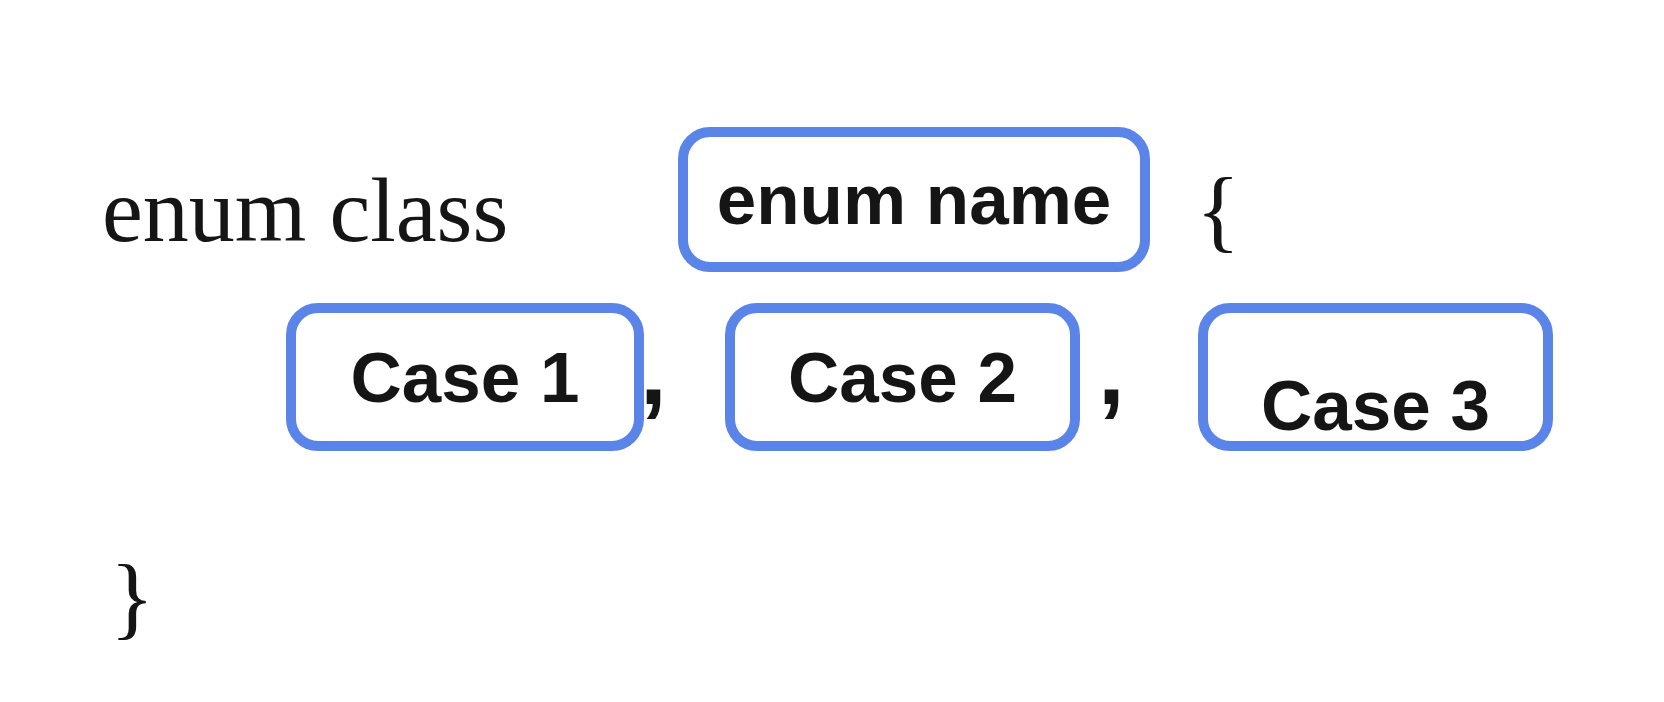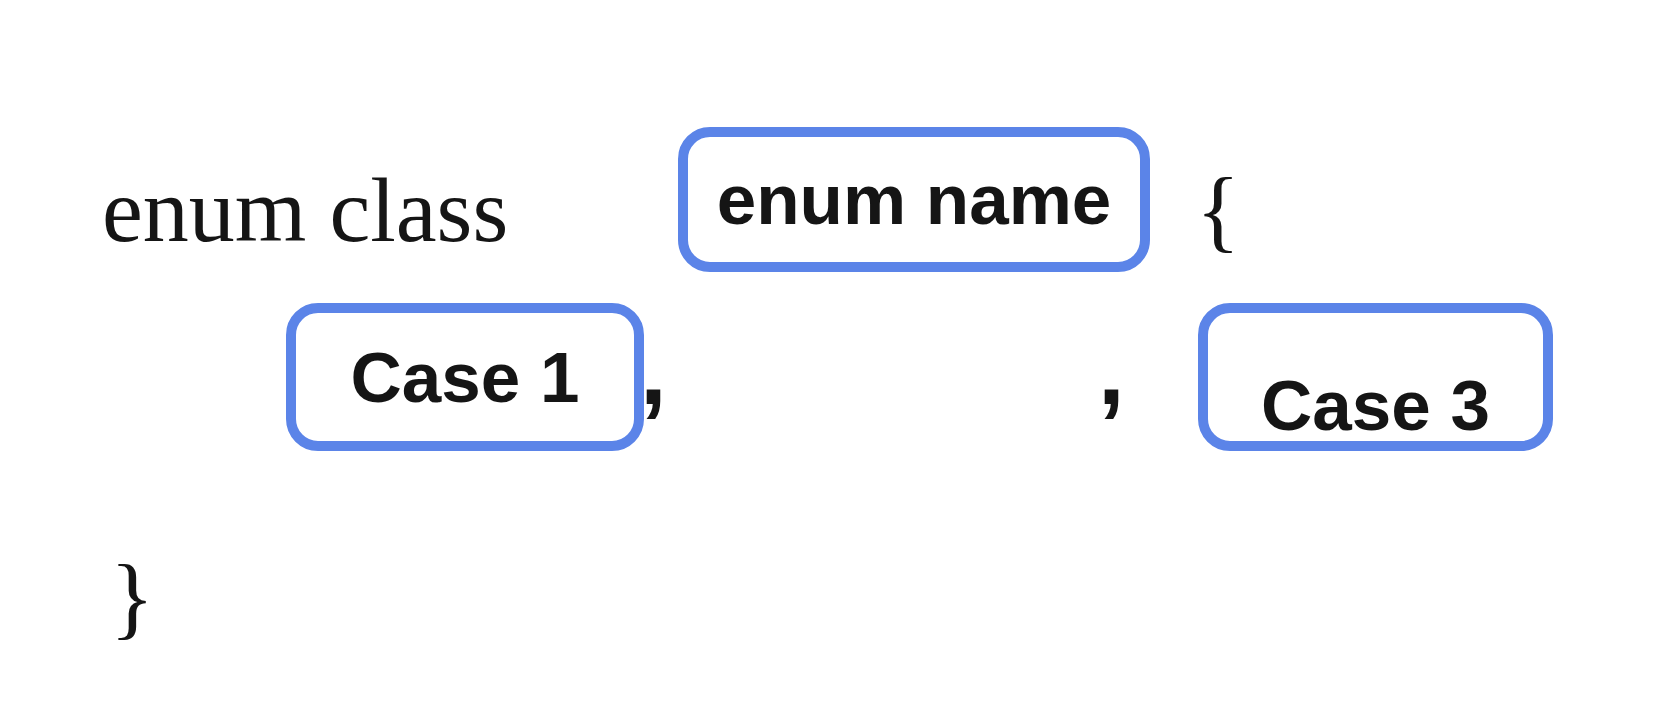--- a/index.html
+++ b/index.html
@@ -74,20 +74,23 @@
   </div>
 
   <span class="code open-brace">{</span>
 
   <div class="pill pill-case-1">
     <span class="pill-label">Case 1</span>
   </div>
 
   <span class="comma comma-1">,</span>
 
+  <div class="pill pill-case-2">
+    <span class="pill-label">Case 2</span>
+  </div>
 
   <span class="comma comma-2">,</span>
 
   <div class="pill pill-case-3">
     <span class="pill-label">Case 3</span>
   </div>
 
   <span class="code close-brace">}</span>
 
 </div>

